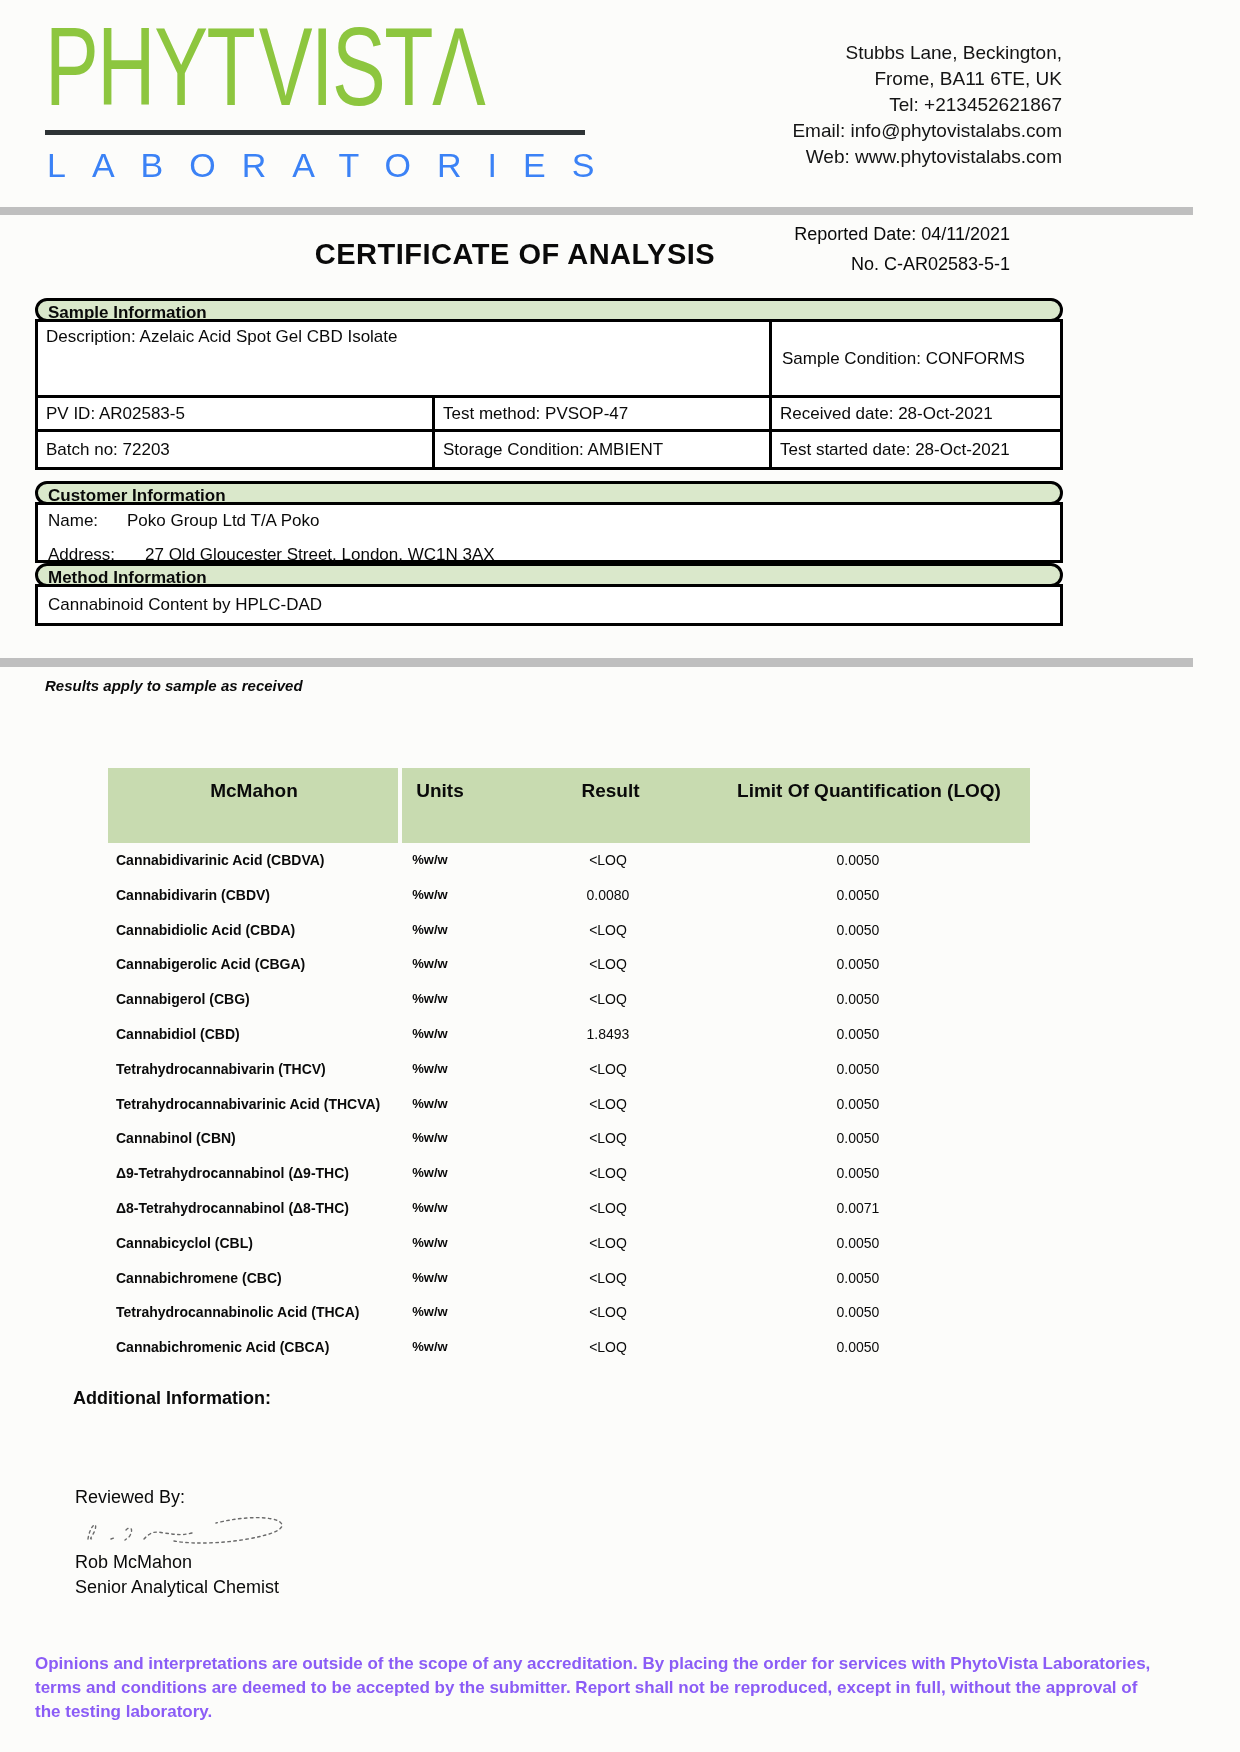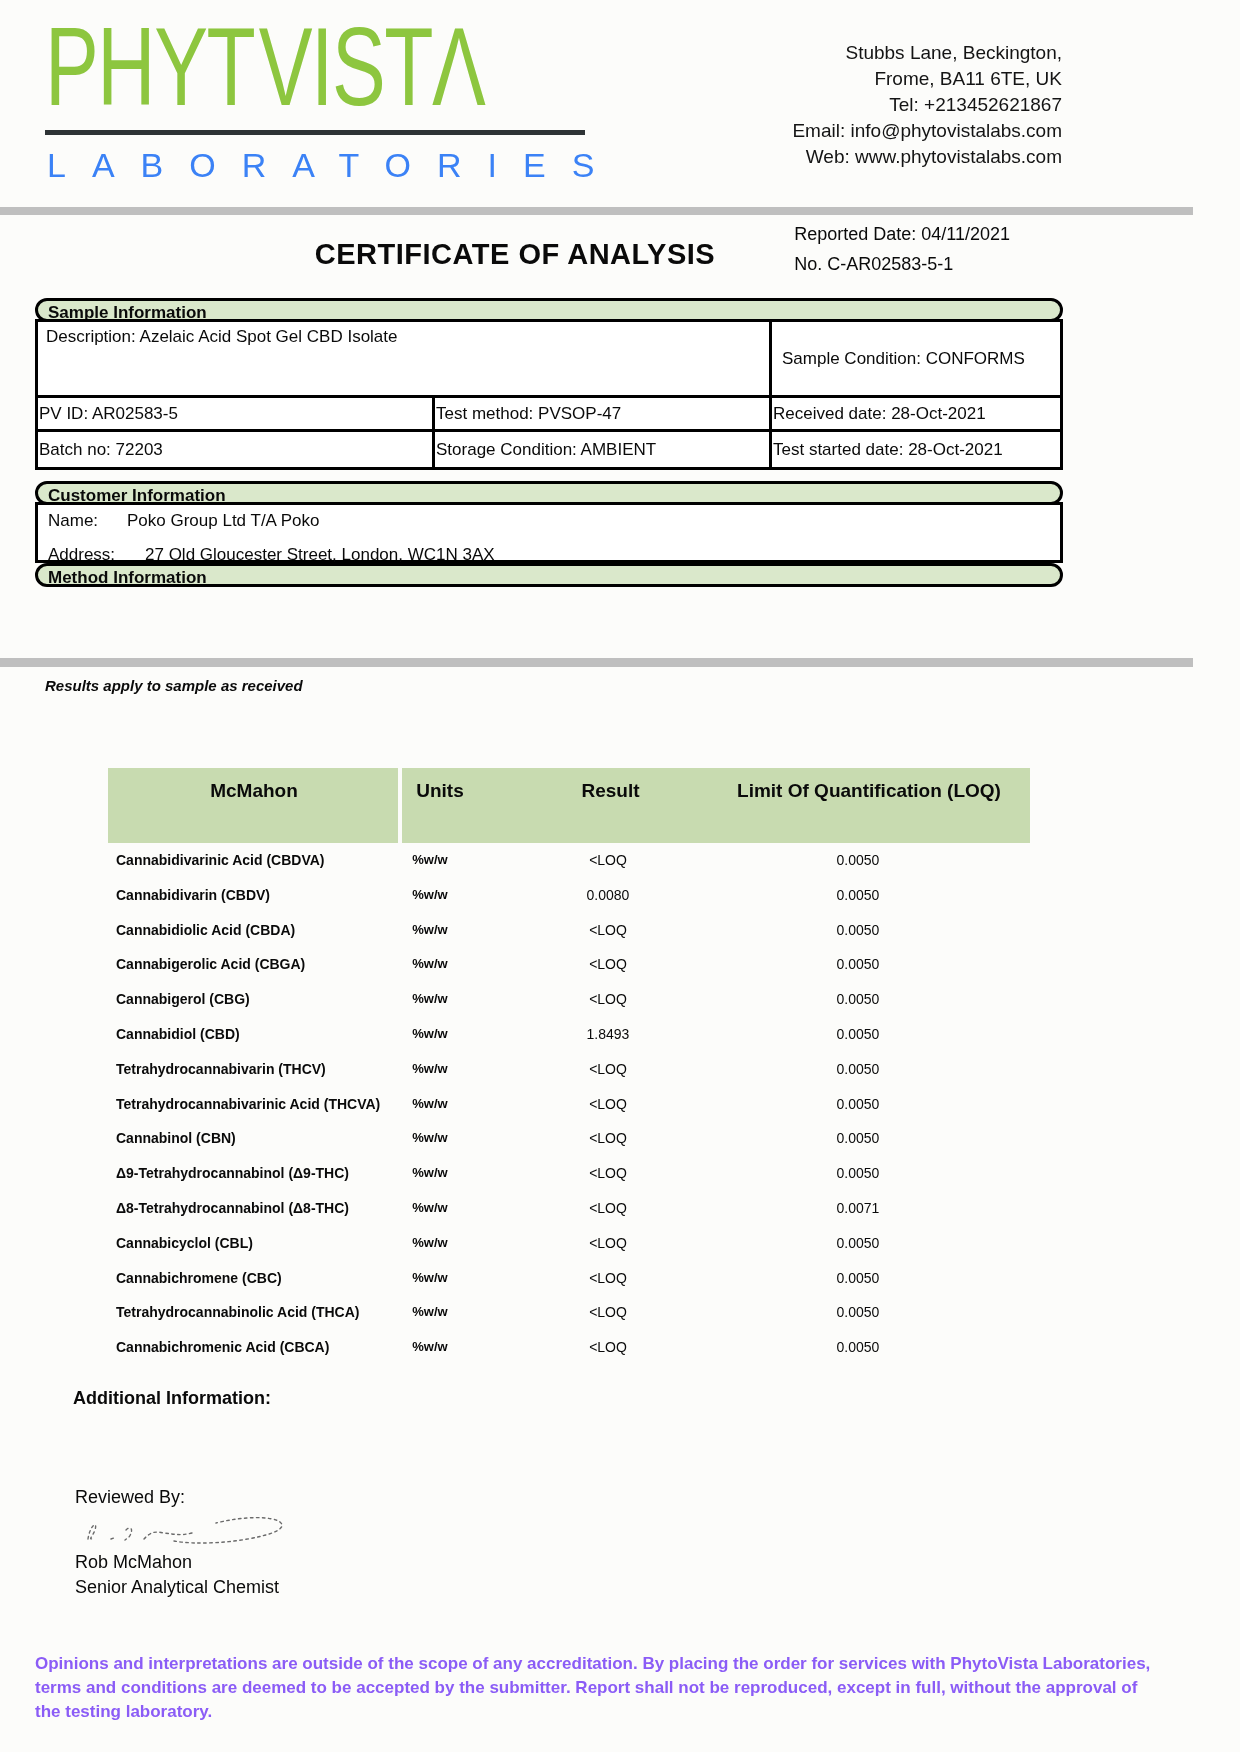--- a/index.html
+++ b/index.html
@@ -31,35 +31,35 @@
   .logo-sub{
     position:absolute;left:2px;top:138px;width:560px;
     font-size:34px;letter-spacing:26px;color:#3b82f6;font-weight:400;white-space:nowrap;
   }
   
   .contact{position:absolute;right:178px;top:40px;text-align:right;font-size:19px;line-height:26px;color:#141414;}
   
   .graybar{position:absolute;left:0;width:1193px;background:var(--divider-gray);}
   .gb1{top:207px;height:8px;}
   .gb2{top:658px;height:9px;}
-  .report-meta{position:absolute;right:230px;top:219px;text-align:left;font-size:18px;line-height:30px;}
+  .report-meta{position:absolute;right:230px;top:219px;text-align:right;font-size:18px;line-height:30px;}
   .page-title{position:absolute;left:310px;top:238px;width:410px;text-align:center;font-size:29px;font-weight:bold;letter-spacing:0.5px;}
   
   .iblock{position:absolute;left:35px;width:1028px;}
   .band{box-sizing:border-box;border:3px solid #000;margin-top:-3px;background:#fff;position:relative;}
   .band:first-child{margin-top:0;}
   .band.green{background:var(--section-bar-green);}
   .secbar{height:24px;font-size:17px;font-weight:bold;padding:2px 0 0 10px;box-sizing:border-box;border-radius:13px;}
   .desc-row{height:79px;display:flex;}
   .desc-cell{width:734px;border-right:3px solid #000;box-sizing:border-box;padding:5px 8px;font-size:17px;}
   .cond-cell{flex:1;display:flex;align-items:center;padding-left:10px;font-size:17px;}
   .cells-row{display:flex;}
   .r-pv{height:37px;}
   .r-batch{height:41px;}
-  .cell{box-sizing:border-box;display:flex;align-items:center;padding-left:1px;font-size:17px;}
+  .cell{box-sizing:border-box;display:flex;align-items:center;padding-left:8px;font-size:17px;}
   .c1{width:397px;border-right:3px solid #000;}
   .c2{width:337px;border-right:3px solid #000;}
   .c3{flex:1;}
   .cust-box{height:61px;padding:6px 0 0 10px;box-sizing:border-box;font-size:17px;}
   .cust-line{white-space:nowrap;}
   .cust-line + .cust-line{margin-top:14px;}
   .lbl-name{display:inline-block;width:79px;}
   .lbl-addr{display:inline-block;width:97px;}
   .method-box{height:42px;display:flex;align-items:center;padding-left:10px;font-size:17px;}
   
@@ -147,20 +147,21 @@
         <span class="lbl-name">Name:</span><span>Poko Group Ltd T/A Poko</span>
       </div>
       <div class="cust-line">
         <span class="lbl-addr">Address:</span><span>27 Old Gloucester Street, London, WC1N 3AX</span>
       </div>
     </div>
   </div>
 
   <div class="iblock" style="top:563px">
     <div class="band green secbar">Method Information</div>
+    <div class="band method-box">Cannabinoid Content by HPLC-DAD</div>
   </div>
 
   <div class="graybar gb2"></div>
   <div class="results-note">Results apply to sample as received</div>
 
   <div class="atable">
     <div class="ahead">
       <div class="vdiv"></div>
       <div class="hl h-analyte">McMahon</div>
       <div class="hl h-units">Units</div>

